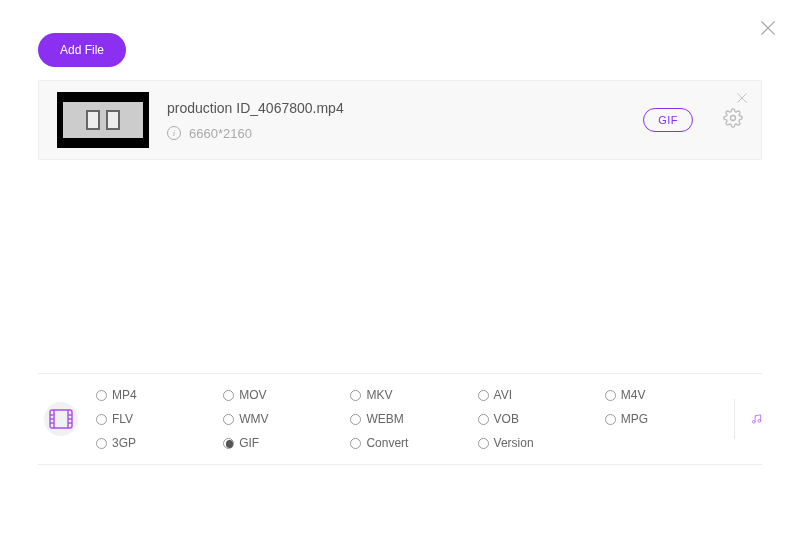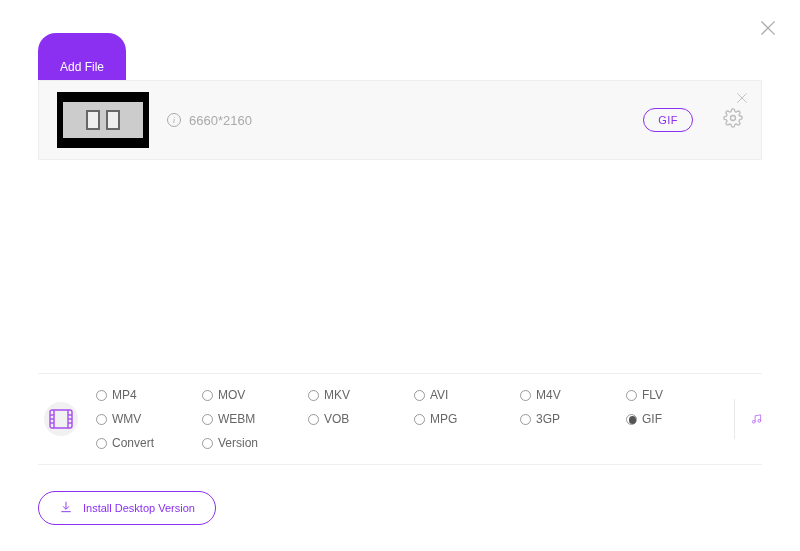--- a/index.html
+++ b/index.html
@@ -1,40 +1,40 @@
 <!DOCTYPE html>
 <html><head>
 <meta charset="utf-8">
 <style>
 * { margin: 0; padding: 0; box-sizing: border-box; font-family: -apple-system, BlinkMacSystemFont, "Segoe UI", Arial, sans-serif; }
 body { width: 800px; height: 551px; background: #fff; position: relative; overflow: hidden; }
 
 .close-x { position: absolute; top: 18px; right: 22px; cursor: pointer; color: #888; }
 .close-x svg { width: 20px; height: 20px; stroke: #aaa; stroke-width: 1.5; }
 
-.add-file-btn { position: absolute; top: 33px; left: 38px; background: #8b2ff0; color: #fff; border: none; font-size: 12px; font-weight: 500; padding: 27px 22px; border-radius: 18px; cursor: pointer; }
+.add-file-btn { position: absolute; top: 33px; left: 38px; background: #8b2ff0; color: #fff; border: none; font-size: 12px; font-weight: 500; padding: 10px 22px; border-radius: 18px; cursor: pointer; }
 
 .file-card { position: absolute; top: 80px; left: 38px; right: 38px; height: 80px; background: #f8f8f8; border: 1px solid #eee; display: flex; align-items: center; padding: 0 18px; gap: 18px; }
 .thumb { width: 92px; height: 56px; background: #000; display: flex; align-items: center; justify-content: center; }
 .thumb-inner { width: 80px; height: 36px; background: #ccc; display: flex; align-items: center; justify-content: center; gap: 6px; }
 .thumb-inner div { width: 14px; height: 20px; border: 2px solid #666; background: #eee; }
 .file-info { flex: 1; display: flex; flex-direction: column; gap: 10px; }
 .file-name { font-size: 14px; color: #555; }
 .file-dims { font-size: 13px; color: #aaa; display: flex; align-items: center; gap: 8px; }
 .info-icon { width: 14px; height: 14px; border: 1.4px solid #aaa; border-radius: 50%; display: inline-flex; align-items: center; justify-content: center; font-size: 9px; font-style: italic; font-family: Georgia, serif; color: #aaa; }
 .gif-btn { border: 1.3px solid #8b2ff0; color: #8b2ff0; background: transparent; font-size: 11px; letter-spacing: 0.5px; font-weight: 500; padding: 5px 14px; border-radius: 12px; cursor: pointer; }
 .gear-icon { color: #bbb; cursor: pointer; margin-left: 12px; }
 .gear-icon svg { width: 20px; height: 20px; }
 .file-remove { position: absolute; top: 10px; right: 12px; cursor: pointer; }
 .file-remove svg { width: 14px; height: 14px; stroke: #bbb; stroke-width: 1.5; }
 
 .formats-bar { position: absolute; bottom: 86px; left: 38px; right: 38px; border-top: 1px solid #eee; border-bottom: 1px solid #eee; padding: 14px 0 14px 6px; display: flex; align-items: center; }
 .video-icon { width: 34px; height: 34px; border-radius: 50%; background: #f1f1f1; display: flex; align-items: center; justify-content: center; margin-right: 18px; }
 .video-icon svg { width: 24px; height: 20px; stroke: #a64cf2; fill: none; stroke-width: 1.4; }
-.format-grid { flex: 1; display: grid; grid-template-columns: repeat(6, 1fr); grid-template-rows: repeat(2, 1fr); gap: 10px 8px; font-size: 12px; color: #666; }
+.format-grid { flex: 1; display: grid; grid-template-columns: repeat(5, 1fr); grid-template-rows: repeat(2, 1fr); gap: 10px 8px; font-size: 12px; color: #666; }
 .fmt { display: flex; align-items: center; gap: 5px; cursor: pointer; }
 .radio { width: 11px; height: 11px; border: 1.3px solid #999; border-radius: 50%; display: inline-block; position: relative; flex-shrink: 0; }
 .radio.selected::after { content: ''; position: absolute; top: 1.7px; left: 1.7px; width: 7.5px; height: 7.5px; background: #555; border-radius: 50%; }
 .music-icon { width: 28px; margin-left: 10px; padding-left: 16px; border-left: 1px solid #e8e8e8; height: 40px; display: flex; align-items: center; }
 .music-icon svg { width: 24px; height: 24px; stroke: #a64cf2; fill: none; stroke-width: 1.5; }
 
 .bottom-bar { position: absolute; bottom: 26px; left: 38px; right: 38px; display: flex; align-items: center; justify-content: space-between; }
 .install-btn { border: 1.3px solid #8b2ff0; color: #8b2ff0; background: transparent; font-size: 11px; padding: 8px 20px; border-radius: 18px; cursor: pointer; display: flex; align-items: center; gap: 10px; }
 .dl-icon svg { width: 14px; height: 14px; stroke: #8b2ff0; fill: none; stroke-width: 1.6; }
 .convert-btn { background: #8b2ff0; color: #fff; border: none; font-size: 13px; font-weight: 500; padding: 11px 36px; border-radius: 20px; cursor: pointer; }
@@ -52,20 +52,21 @@
 <button class="add-file-btn">Add File</button>
 
 <div class="file-card">
   <div class="thumb">
     <div class="thumb-inner">
         <div></div>
         <div></div>
       </div>
   </div>
   <div class="file-info">
+    <div class="file-name">production ID_4067800.mp4</div>
     <div class="file-dims">
       <span class="info-icon">i</span>
       <span>6660*2160</span>
     </div>
   </div>
   <button class="gif-btn">GIF</button>
   <span class="gear-icon">
     <svg viewBox="0 0 24 24" fill="none" stroke="currentColor" stroke-width="1.6">
       <circle cx="12" cy="12" r="3"></circle>
       <path d="M19.4 15a1.7 1.7 0 0 0 .34 1.87l.06.06a2 2 0 1 1-2.83 2.83l-.06-.06a1.7 1.7 0 0 0-1.87-.34 1.7 1.7 0 0 0-1.04 1.57V21a2 2 0 1 1-4 0v-.07a1.7 1.7 0 0 0-1.04-1.57 1.7 1.7 0 0 0-1.87.34l-.06.06a2 2 0 1 1-2.83-2.83l.06-.06A1.7 1.7 0 0 0 4.6 15a1.7 1.7 0 0 0-1.57-1.04H3a2 2 0 1 1 0-4h.07A1.7 1.7 0 0 0 4.6 9a1.7 1.7 0 0 0-.34-1.87l-.06-.06a2 2 0 1 1 2.83-2.83l.06.06A1.7 1.7 0 0 0 9 4.6a1.7 1.7 0 0 0 1.04-1.57V3a2 2 0 1 1 4 0v.07A1.7 1.7 0 0 0 15 4.6a1.7 1.7 0 0 0 1.87-.34l.06-.06a2 2 0 1 1 2.83 2.83l-.06.06A1.7 1.7 0 0 0 19.4 9c.14.34.48.58.86.6H21a2 2 0 1 1 0 4h-.07a1.7 1.7 0 0 0-1.53 1z"></path>
@@ -154,23 +155,13 @@
   <div class="music-icon">
     <svg viewBox="0 0 24 24">
         <path d="M9 18V5l12-2v13"></path>
         <circle cx="6" cy="18" r="3"></circle>
         <circle cx="18" cy="16" r="3"></circle>
       </svg>
   </div>
 </div>
 
 <div class="bottom-bar">
-  <button class="install-btn">
-    <span class="dl-icon">
-      <svg viewBox="0 0 24 24">
-          <path d="M12 3v12"></path>
-          <path d="M7 11l5 5 5-5"></path>
-          <path d="M4 20h16"></path>
-        </svg>
-    </span>
-    <span>Install Desktop Version</span>
-  </button>
 </div>
 
 </body></html>

